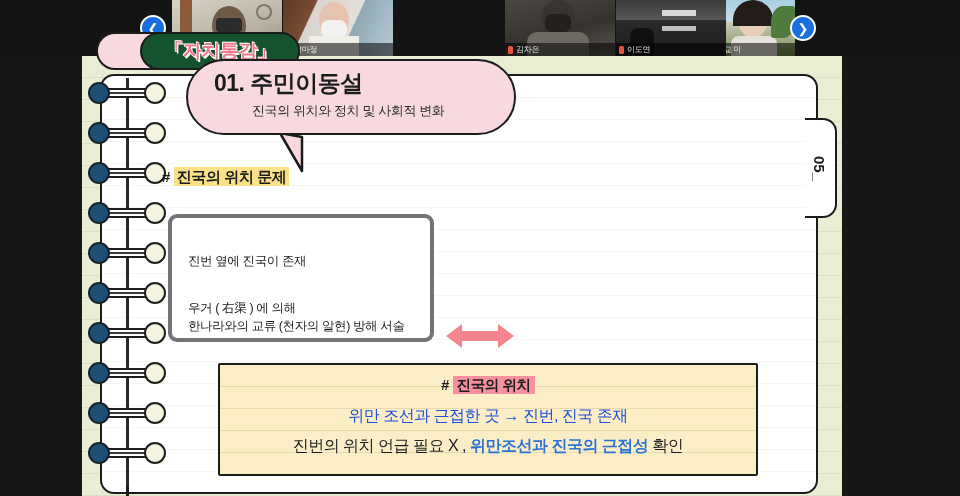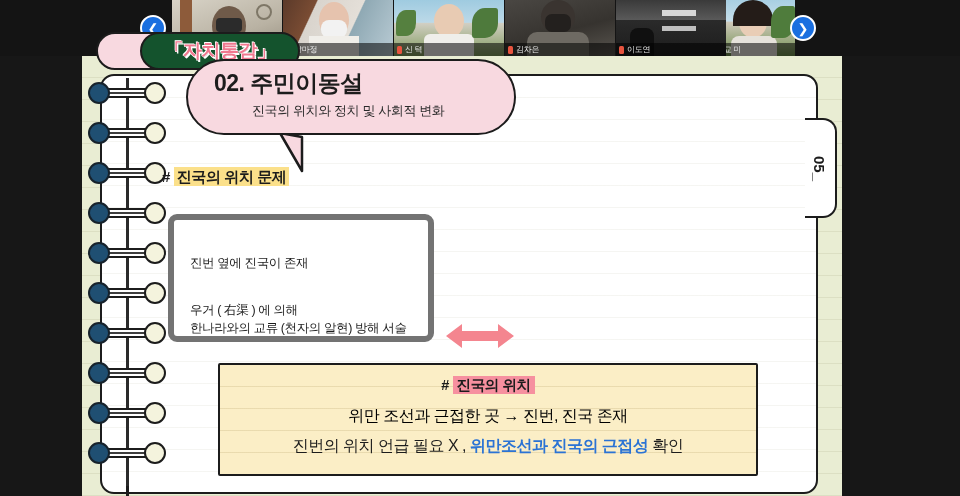--- a/index.html
+++ b/index.html
@@ -148,21 +148,21 @@
     letter-spacing: -0.4px;
   }
   #sec-head .hl {
     background: #fbe08a; padding: 1px 3px;
   }
 
   
   .card {
     position: absolute; top: 158px; height: 128px;
     background: #ffffff;
-    border: 6px solid #737373;
+    border: 4px solid #737373;
     border-radius: 9px;
   }
   #card-left  { left: 86px;  width: 266px; }
   #card-right { left: 440px; width: 268px; }
   .card .body {
     position: absolute; left: 16px; top: 34px; right: 10px;
     font-size: 12.5px; color: #1c1c1c; line-height: 1.45;
     letter-spacing: -0.4px;
   }
   .card .body .ln2 { margin-top: 29px; }
@@ -210,21 +210,21 @@
       to bottom, rgba(170,150,90,0.0) 0 21px, rgba(170,150,90,0.22) 21px 22px);
   }
   #summary .inner {
     position: relative; text-align: center; padding-top: 11px;
   }
   #summary .sh {
     font-size: 14.5px; font-weight: bold; color: #1c1c1c; letter-spacing: -0.4px;
   }
   #summary .sh .hl { background: #f6909f; padding: 1px 4px; }
   #summary .r1 {
-    margin-top: 11px; font-size: 16px; color: #000000; letter-spacing: -0.5px;
+    margin-top: 11px; font-size: 16px; color: #1d4ed8; letter-spacing: -0.5px;
   }
   #summary .r2 {
     margin-top: 9px; font-size: 16px; color: #1c1c1c; letter-spacing: -0.5px;
   }
   #summary .blue { color: #2b73d4; font-weight: bold; }
 
   
   #page-bottom-connector {
     position: absolute; left: 44px; top: 430px; width: 2.5px; height: 66px;
     background: #1c1c1c;
@@ -255,32 +255,20 @@
         <div class="face" style="left:36px;top:2px;width:30px;height:36px;background:#e6c3ae;"></div>
         <div class="face" style="left:38px;top:20px;width:26px;height:18px;background:#f2f2f2;border-radius:8px;"></div>
         <div style="position:absolute;left:26px;top:36px;width:50px;height:20px;background:#f0eee9;"></div>
       </div>
       <div class="namebar">
         <span class="micico"></span>
         <span class="nm">날마정</span>
       </div>
     </div>
 
-    <div class="thumb" style="left:394px;">
-      <div class="bg sc3">
-        <div class="face" style="left:40px;top:4px;width:30px;height:34px;background:#e8cbb3;"></div>
-        <div style="position:absolute;left:30px;top:34px;width:50px;height:22px;background:#efeeea;border-radius:6px 6px 0 0;"></div>
-        <div style="position:absolute;left:78px;top:8px;width:26px;height:30px;background:#4e7a3c;border-radius:50% 10% 50% 10%;"></div>
-        <div style="position:absolute;left:2px;top:10px;width:20px;height:26px;background:#55803f;border-radius:50% 10% 50% 10%;"></div>
-      </div>
-      <div class="namebar">
-        <span class="micico"></span>
-        <span class="nm">신 텩</span>
-      </div>
-    </div>
 
     <div class="thumb" style="left:505px;">
       <div class="bg sc4">
         <div class="face" style="left:36px;top:0px;width:34px;height:34px;background:#3a3430;"></div>
         <div class="face" style="left:40px;top:14px;width:26px;height:18px;background:#23201e;border-radius:7px;"></div>
         <div style="position:absolute;left:22px;top:32px;width:62px;height:24px;background:#6e6a63;border-radius:10px 10px 0 0;"></div>
       </div>
       <div class="namebar">
         <span class="micico"></span>
         <span class="nm">김차은</span>
@@ -391,21 +379,21 @@
         </div>
     </div>
     <div id="page-bottom-connector"></div>
 
     <div id="tail">
       <svg width="28" height="42" viewBox="0 0 28 42">
         <path d="M2 2 L24 40 L24 6 Z" fill="#f8d9e0" stroke="#1c1c1c" stroke-width="2.5" stroke-linejoin="round"></path>
       </svg>
     </div>
     <div id="title-bubble">
-      <div class="t1">02. 주민이동설</div>
+      <div class="t1">01. 주민이동설</div>
       <div class="t2">진국의 위치와 정치 및 사회적 변화</div>
     </div>
 
     <div id="sec-head">
       <span>#</span>
       <span class="hl">진국의 위치 문제</span>
     </div>
 
     <div class="card" id="card-left">
       <div class="body">

